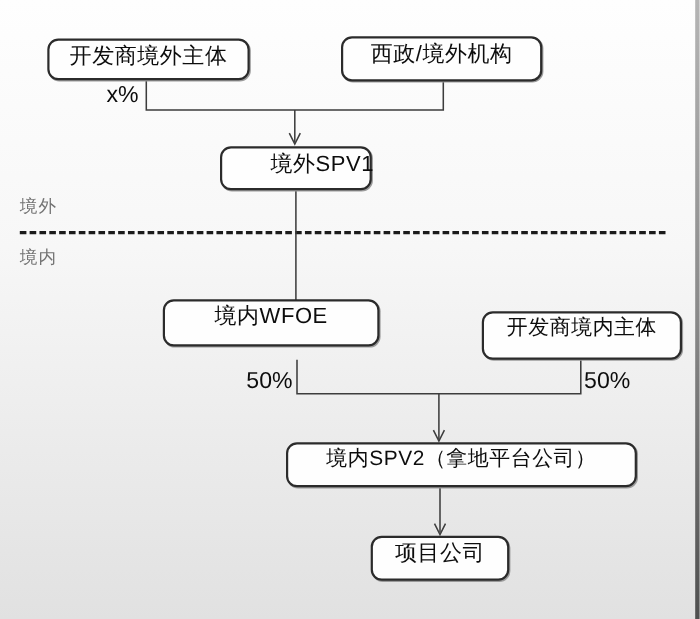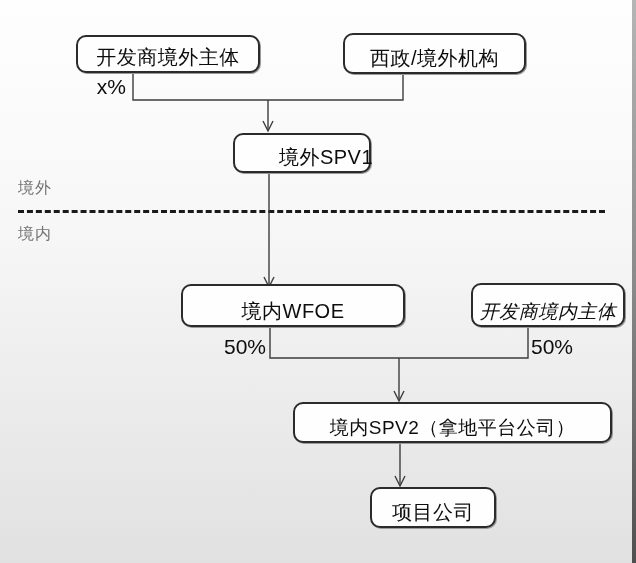--- a/index.html
+++ b/index.html
@@ -9,30 +9,29 @@
     background:linear-gradient(180deg,#fefefe 0%,#f7f7f7 40%,#ececec 70%,#e1e1e1 100%);
   }
   .canvas{position:absolute;inset:0;}
   .edge-right{
     position:absolute;top:0;right:0;width:4px;height:563px;
     background:linear-gradient(180deg,#b5b5b5 0%,#8a8a8a 50%,#4f4f4f 100%);
   }
   .node{
     position:absolute;box-sizing:border-box;
     background:#fefefe;border:2px solid #2b2b2b;border-radius:10px;
-    display:flex;align-items:flex-end;justify-content:center;
+    display:flex;align-items:flex-start;justify-content:center;
     color:#0d0d0d;font-size:20px;letter-spacing:0.5px;white-space:nowrap;
     box-shadow:1px 1px 0 #9a9a9a;
-    margin-left:33px;
   }
   .n-dev-offshore {left:43px; top:35px; width:184px;height:38px;}
   .n-xizheng      {left:310px;top:33px; width:183px;height:41px;}
   .n-spv1         {left:200px;top:133px;width:138px;height:40px;padding-left:48px;}
-  .n-wfoe         {left:148px;top:284px;width:224px;height:43px;}
-  .n-dev-onshore  {left:438px;top:283px;width:154px;height:44px;font-size:19px;font-style:italic;}
+  .n-wfoe         {left:148px;top:272px;width:197px;height:43px;}
+  .n-dev-onshore  {left:438px;top:283px;width:182px;height:44px;font-size:19px;}
   .n-spv2         {left:260px;top:402px;width:319px;height:41px;font-size:19px;}
   .n-project      {left:337px;top:487px;width:126px;height:41px;}
   .pct{
     position:absolute;color:#0d0d0d;font-size:21px;white-space:nowrap;
   }
   .pct-x        {left:70px; top:75px; width:56px;text-align:right;}
   .pct-100x     {left:409px;top:75px;}
   .pct-50-left  {left:210px;top:335px;width:56px;text-align:right;}
   .pct-50-right {left:531px;top:335px;}
   .region-label{

